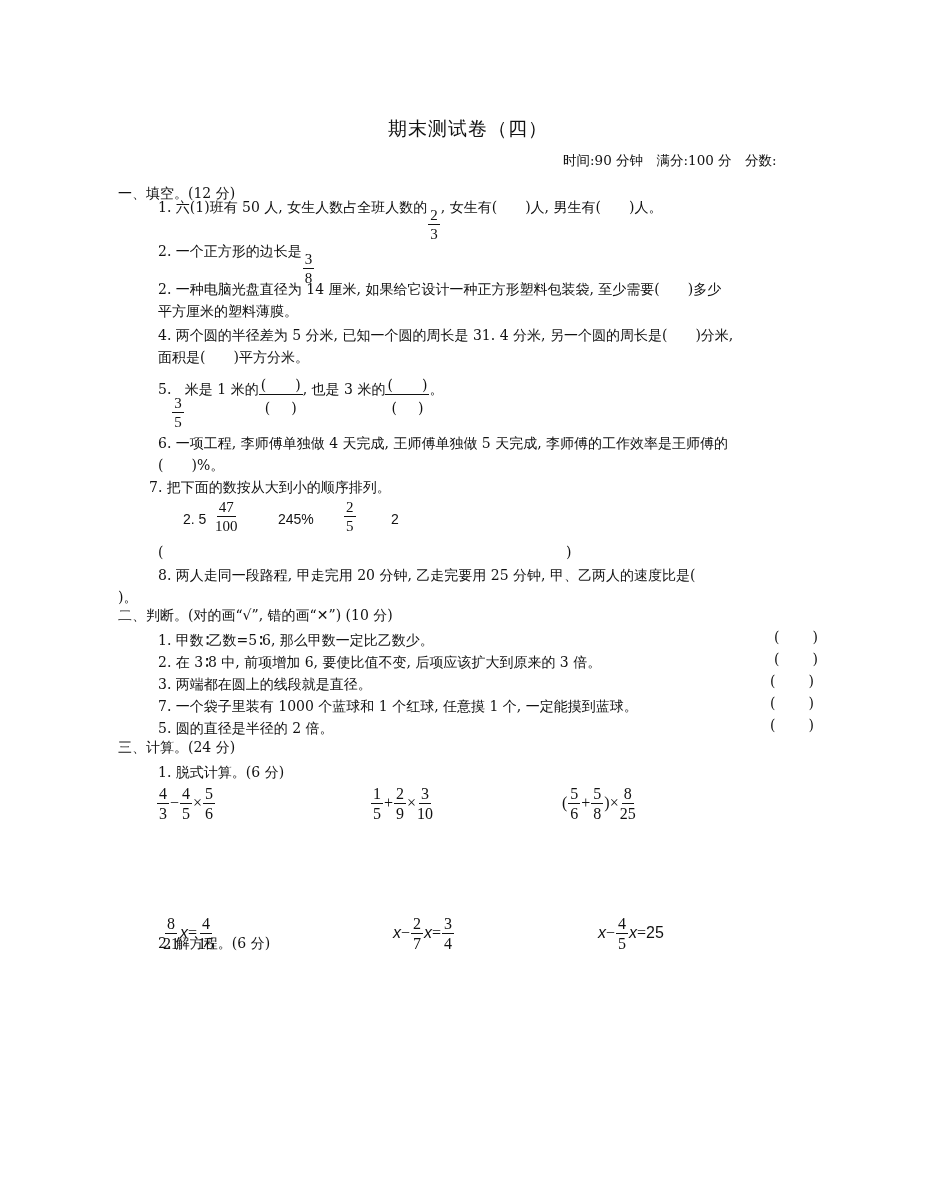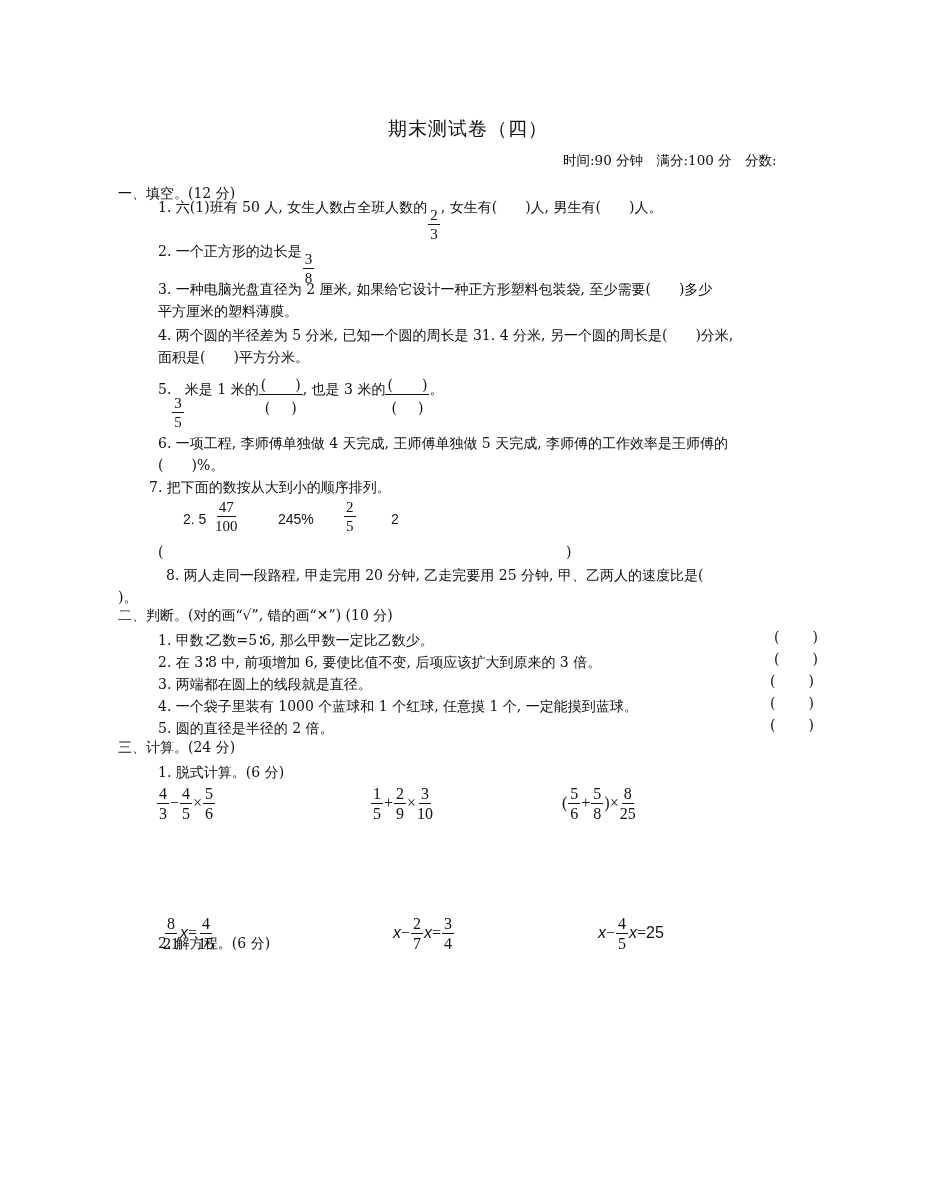--- a/index.html
+++ b/index.html
@@ -41,21 +41,21 @@
     </span><span>, 女生有(　　)人, 男生有(　　)人。</span>
 </div>
 
 <div class="abs q" style="left:158px; top:240px;">
   <span>2. 一个正方形的边长是</span><span class="frac" style="vertical-align:-8px;">
       <span class="n">3</span>
       <span class="d">8</span>
     </span>
 </div>
 
-<div class="abs q" style="left:158px; top:278px;">3. 一种电脑光盘直径为 2 厘米, 如果给它设计一种正方形塑料包装袋, 至少需要(　　)多少</div>
+<div class="abs q" style="left:158px; top:278px;">2. 一种电脑光盘直径为 14 厘米, 如果给它设计一种正方形塑料包装袋, 至少需要(　　)多少</div>
 <div class="abs q" style="left:158px; top:300px;">平方厘米的塑料薄膜。</div>
 
 <div class="abs q" style="left:158px; top:324px;">4. 两个圆的半径差为 5 分米, 已知一个圆的周长是 31. 4 分米, 另一个圆的周长是(　　)分米,</div>
 <div class="abs q" style="left:158px; top:346px;">面积是(　　)平方分米。</div>
 
 <div class="abs q" style="left:158px; top:378px;">
   <span>5.</span><span class="frac" style="vertical-align:-14px;">
       <span class="n">3</span>
       <span class="d">5</span>
     </span><span>米是 1 米的</span><span class="paren-frac">
@@ -97,21 +97,21 @@
       <span class="n">2</span>
       <span class="d">5</span>
     </span>
 </div>
 <div class="abs q num" style="left:391px; top:508px;">2</div>
 
 <div class="abs q" style="left:158px; top:541px;">(</div>
 <div class="abs" style="left:166px; top:541px; width:398px; height:20px;"></div>
 <div class="abs q" style="left:566px; top:541px;">)</div>
 
-<div class="abs q" style="left:166px; top:564px;">8. 两人走同一段路程, 甲走完用 20 分钟, 乙走完要用 25 分钟, 甲、乙两人的速度比是(</div>
+<div class="abs q" style="left:158px; top:564px;">8. 两人走同一段路程, 甲走完用 20 分钟, 乙走完要用 25 分钟, 甲、乙两人的速度比是(</div>
 <div class="abs q" style="left:118px; top:586px;">)。</div>
 
 <div class="abs sec" style="left:118px; top:607px;">二、判断。(对的画“√”, 错的画“✕”) (10 分)</div>
 
 <div class="abs q" style="left:158px; top:629px;">1. 甲数∶乙数=5∶6, 那么甲数一定比乙数少。</div>
 <div class="judge" style="left:774px; top:629px;">
     <span>(</span>
     <span>)</span>
   </div>
 
@@ -120,21 +120,21 @@
     <span>(</span>
     <span>)</span>
   </div>
 
 <div class="abs q" style="left:158px; top:673px;">3. 两端都在圆上的线段就是直径。</div>
 <div class="judge" style="left:770px; top:673px;">
     <span>(</span>
     <span>)</span>
   </div>
 
-<div class="abs q" style="left:158px; top:695px;">4. 一个袋子里装有 1000 个蓝球和 1 个红球, 任意摸 1 个, 一定能摸到蓝球。</div>
+<div class="abs q" style="left:158px; top:695px;">7. 一个袋子里装有 1000 个蓝球和 1 个红球, 任意摸 1 个, 一定能摸到蓝球。</div>
 <div class="judge" style="left:770px; top:695px;">
     <span>(</span>
     <span>)</span>
   </div>
 
 <div class="abs q" style="left:158px; top:717px;">5. 圆的直径是半径的 2 倍。</div>
 <div class="judge" style="left:770px; top:717px;">
     <span>(</span>
     <span>)</span>
   </div>

